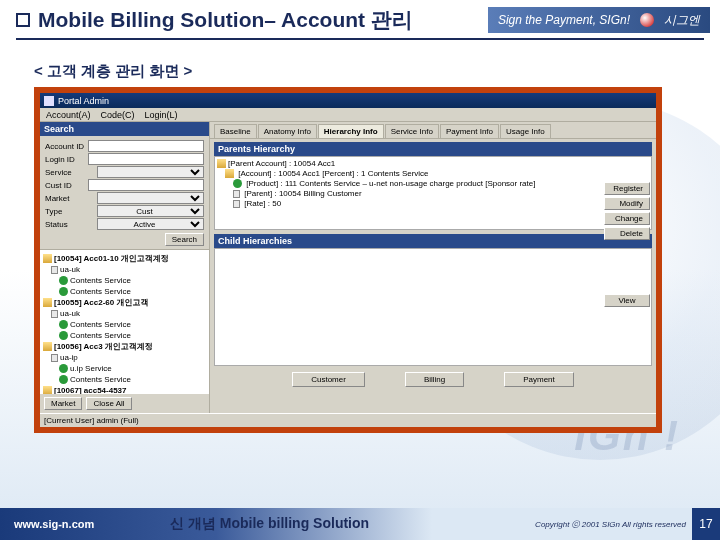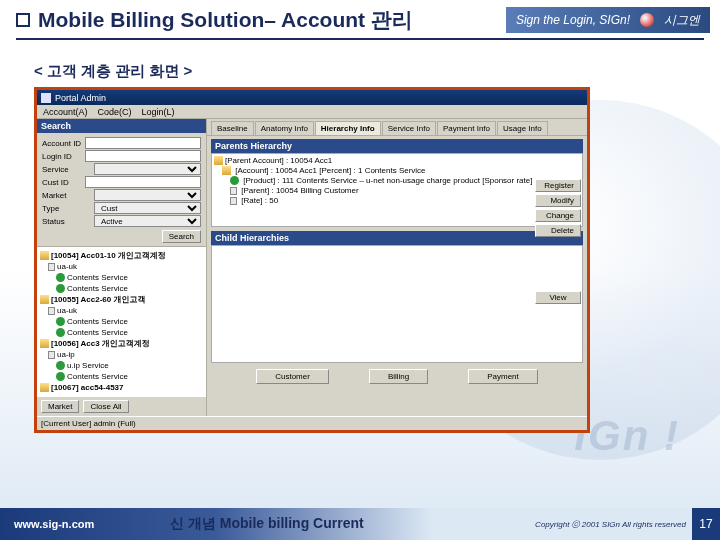--- a/index.html
+++ b/index.html
@@ -60,22 +60,22 @@
     position: relative; z-index: 2;
     font-size: 15px; font-weight: bold;
     color: #1a2a5a;
     margin: 22px 0 6px 34px;
   }
 
   
   .appwin {
     position: relative; z-index: 2;
     margin: 4px 34px 0 34px;
-    width: 556px; height: 346px;
-    border: 3px solid #c2410c;
+    width: 628px; height: 346px;
+    border: 6px solid #c2410c;
     background: #d6d3c8;
     font-family: Tahoma, Arial, sans-serif;
     font-size: 9px;
   }
   .titlebar {
     height: 15px;
     background: linear-gradient(#153a7a, #0a2a5a);
     color: #fff;
     display: flex; align-items: center;
     padding: 0 4px;
@@ -104,21 +104,21 @@
     padding: 2px 4px;
   }
   .search-form { padding: 3px 5px; background: #d6d3c8; }
   .form-row { display: flex; align-items: center; margin: 1px 0; }
   .form-row label { width: 52px; font-size: 8px; }
   .form-row input, .form-row select {
     flex: 1; height: 12px; font-size: 8px;
     border: 1px solid #888; background: #fff;
     padding: 0 2px;
   }
-  .form-row select { background: #eee; }
+  .form-row select { background: #eee; text-align: center; }
   .checkbox-row { font-size: 8px; margin-top: 2px; }
   .search-btn-row { text-align: right; margin-top: 3px; }
   .winbtn {
     font-size: 8px; padding: 1px 6px;
     background: #d6d3c8; border: 1px solid #888;
     border-top-color: #fff; border-left-color: #fff;
     cursor: pointer;
   }
 
   .tree-area {
@@ -218,21 +218,21 @@
 <body>
 
 <div class="slide-bg"></div>
 <div class="globe-bg"></div>
 <div class="watermark">IGn !</div>
 
 <div class="header">
   <div class="header-square"></div>
   <div class="header-title">Mobile Billing Solution– Account 관리</div>
   <div class="header-right">
-    <span>Sign the Login, SIGn!</span>
+    <span>Sign the Payment, SIGn!</span>
     <span class="logo-dot"></span>
     <span>시그엔</span>
   </div>
 </div>
 <div class="header-rule"></div>
 
 <div class="subtitle">&lt; 고객 계층 관리 화면  &gt;</div>
 
 <div class="appwin">
   <div class="titlebar">
@@ -345,16 +345,16 @@
     </div>
   </div>
 
   <div class="statusbar">
     <span>[Current User] admin (Full)</span>
   </div>
 </div>
 
 <div class="slide-footer">
   <div class="footer-url">www.sig-n.com</div>
-  <div class="footer-center">신 개념 Mobile billing Current</div>
+  <div class="footer-center">신 개념 Mobile billing Solution</div>
   <div class="footer-right">Copyright ⓒ 2001 SIGn All rights reserved</div>
   <div class="page-num">17</div>
 </div>
 
 </body></html>

